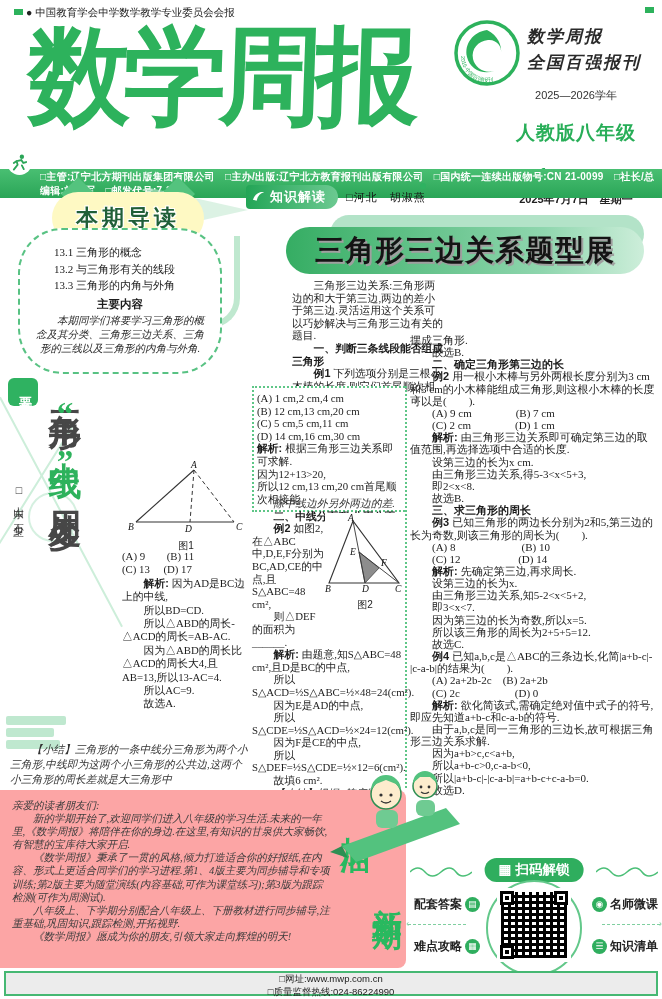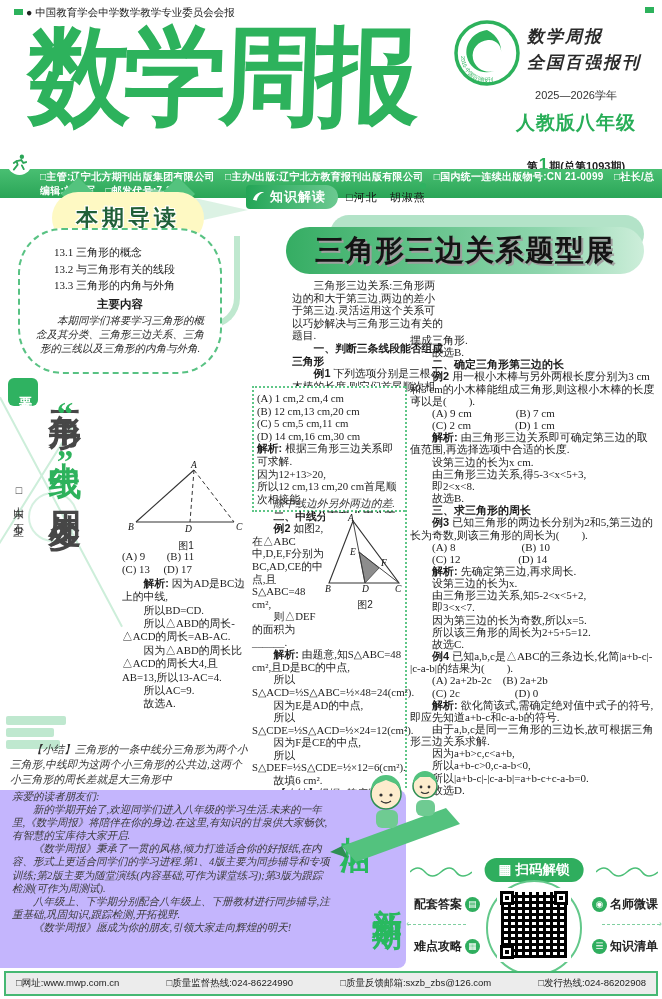--- a/index.html
+++ b/index.html
@@ -9,21 +9,21 @@
   .print-mark{position:absolute;width:9px;height:6px;background:#2db25c;}
   .tagline{position:absolute;left:26px;top:6px;font:10.5px "Liberation Sans",sans-serif;color:#222;}
   .masthead{position:absolute;left:28px;top:8px;width:436px;height:138px;
             font-family:"Liberation Serif",serif;font-weight:800;font-size:103px;line-height:138px;
             color:#2db25c;letter-spacing:-7px;transform:scaleY(1.04) skewX(-2deg);white-space:nowrap;}
   .logo{position:absolute;left:452px;top:18px;width:70px;height:70px;}
   .brand{position:absolute;left:527px;top:24px;font-style:italic;font-weight:700;font-size:17px;
          line-height:1.55;color:#2a2a2a;letter-spacing:2px;white-space:nowrap;}
   .rightinfo{position:absolute;left:494px;top:88px;width:164px;text-align:center;font-family:"Liberation Sans",sans-serif;}
   .schoolyear{font-size:11px;color:#333;}
-  .edition{font-size:19px;font-weight:700;color:#28ae58;letter-spacing:1px;margin-top:7px;}
+  .edition{font-size:19px;font-weight:700;color:#28ae58;letter-spacing:1px;margin-top:17px;}
   .issueline{font-size:11px;font-weight:700;color:#222;margin-top:19px;}
   .issueline .big1{font-size:17px;color:#28ae58;padding:0 1px;}
   .dateline{font-size:11px;font-weight:700;color:#222;border-top:1px solid #8a8a8a;margin-top:3px;padding-top:3px;}
   
   .pubbar{position:absolute;left:0;top:148px;width:662px;height:29px;
           background:linear-gradient(180deg,#49bf72,#2aa557);display:flex;align-items:center;
           color:#fff;font:700 10px "Liberation Sans",sans-serif;padding-left:40px;box-sizing:border-box;letter-spacing:.3px;margin-top:21px;}
   .pubicon{position:absolute;left:7px;top:150px;width:25px;height:25px;background:#fff;border-radius:50%;
            display:flex;align-items:center;justify-content:center;}
   
@@ -85,22 +85,22 @@
   .dotbox{position:absolute;left:252px;top:386px;width:153px;box-sizing:border-box;
           border:2px dotted #5ec687;border-right:none;padding:4px 3px 5px 3px;background:#fff;}
   .vdivider{position:absolute;left:405px;top:386px;height:402px;border-left:2px dotted #5ec687;}
   .figure{text-align:center;}
   .figcap{font:10px "Liberation Sans",sans-serif;color:#222;text-align:center;margin-top:1px;}
   .fig2wrap{position:absolute;right:-2px;top:16px;width:80px;background:#fff;}
   svg text{font:italic 9.5px "Liberation Serif",serif;fill:#111;}
   .jielun{position:absolute;left:10px;top:742px;width:242px;font-style:italic;
           font-size:10.8px;line-height:15px;color:#333;text-indent:2em;}
   
-  .letter{position:absolute;left:0;top:790px;width:406px;height:178px;background:#c4b5fd;
-          box-sizing:border-box;padding:0 12px;border-radius:0 8px 8px 0;}
+  .letter{position:absolute;left:0;top:790px;width:406px;height:178px;background:#fca5a5;
+          box-sizing:border-box;padding:9px 12px;border-radius:0 8px 8px 0;}
   .letter .para{width:320px;font-style:italic;font-size:10.5px;line-height:13.1px;color:#3c3c3c;}
   .cheer{position:absolute;writing-mode:vertical-rl;text-orientation:upright;
          font:900 30px "Liberation Serif",serif;color:#29b95f;letter-spacing:6px;}
   .kids{position:absolute;left:328px;top:764px;}
   
   .qrsec{position:absolute;left:408px;top:858px;width:252px;height:108px;}
   .qr-pill{position:absolute;left:50%;top:0;transform:translateX(-50%);background:#2fae5e;color:#fff;
            border-radius:14px;font:700 13.5px "Liberation Sans",sans-serif;padding:3px 14px;white-space:nowrap;}
   .qr-pill .qicon{margin-right:4px;}
   .qr-wave{position:absolute;top:6px;}
@@ -112,21 +112,21 @@
       background-size:66px 66px;background-position:4px 4px;background-repeat:no-repeat;}
   .qr .f{position:absolute;width:14px;height:14px;border:3px solid #000;background:#fff;box-sizing:border-box;}
   .qr .f::after{content:"";position:absolute;left:2px;top:2px;width:4px;height:4px;background:#000;}
   .qlabel{position:absolute;font:700 12px "Liberation Sans",sans-serif;color:#222;display:flex;align-items:center;gap:3px;}
   .chip{width:15px;height:15px;border-radius:50%;background:#2fae5e;color:#fff;font:9px/15px "Liberation Sans",sans-serif;text-align:center;flex:none;}
   .qarrow{position:absolute;top:66px;width:58px;border-top:1.5px dashed #7fcfa0;}
   .qarrow span{position:absolute;top:-8px;font-size:10px;color:#7fcfa0;}
   
   .footerbar{position:absolute;left:4px;top:971px;width:654px;height:25px;border:2px solid #46b873;background:#ececec;
              box-sizing:border-box;display:flex;align-items:center;justify-content:space-between;
-             padding:0 10px;font:9.5px "Liberation Sans",sans-serif;color:#222;}
+             padding:0 10px;font:9.5px "Liberation Sans",sans-serif;color:#222;flex-direction:column;}
 </style>
 </head>
 <body>
 
 <div id="page">
 
   <div class="print-mark" style="left:14px;top:9px;"></div>
   <div class="print-mark" style="left:645px;top:7px;"></div>
   <div class="tagline">● 中国教育学会中学数学教学专业委员会会报</div>
   <div class="masthead">数学周报</div>

